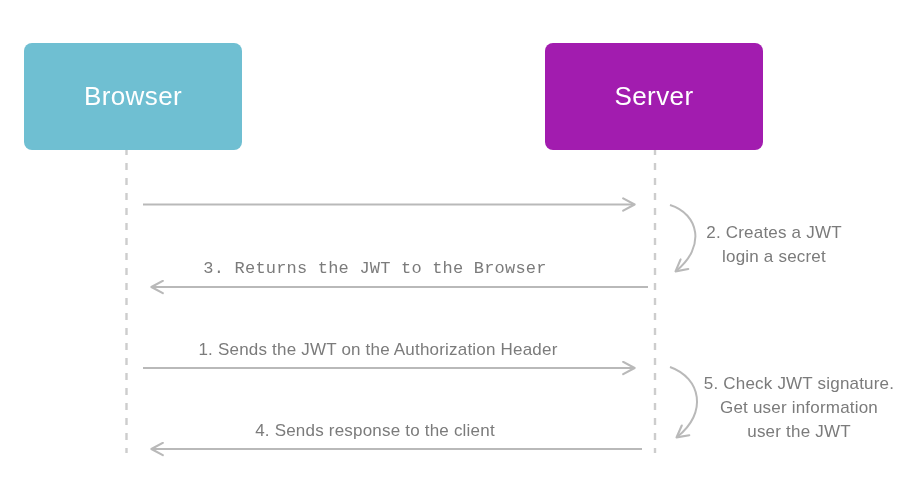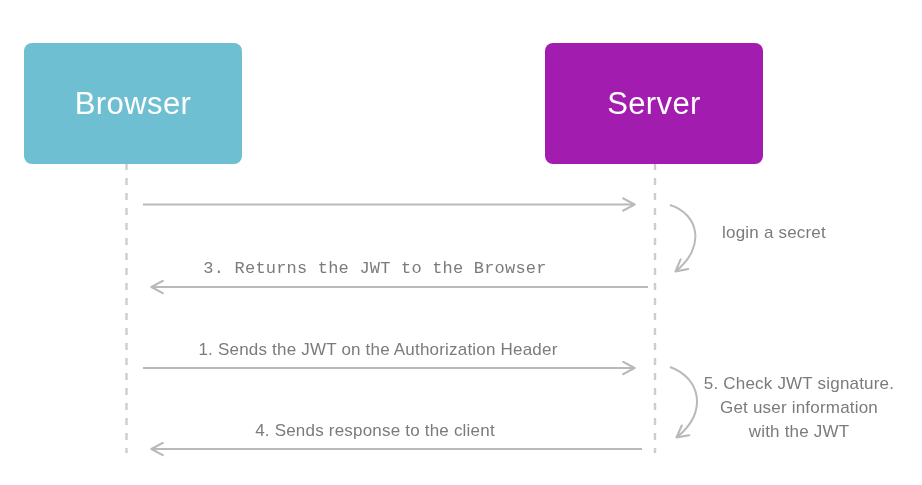--- a/index.html
+++ b/index.html
@@ -19,27 +19,27 @@
   }
   .arrow {
     stroke: #b9b9b9;
     stroke-width: 2;
     fill: none;
   }
   .actor {
     position: absolute;
     top: 43px;
     width: 218px;
-    height: 121px;
+    height: 107px;
     border-radius: 8px;
     display: flex;
     align-items: center;
     justify-content: center;
     color: #ffffff;
-    font-size: 31px;
+    font-size: 26px;
     letter-spacing: 0.4px;
   }
   #browserBox { left: 24px;  background: #6fbfd2; }
   #serverBox  { left: 545px; background: #a21caf; }
   .msg-label {
     position: absolute;
     transform: translateX(-50%);
     font-size: 17px;
     color: #7b7b7b;
     white-space: nowrap;
@@ -92,22 +92,23 @@
 
   <div class="actor" id="serverBox">
     <span>Server</span>
   </div>
 
   <div class="msg-label" id="ml3">3. Returns the JWT to the Browser</div>
   <div class="msg-label" id="ml4">1. Sends the JWT on the Authorization Header</div>
   <div class="msg-label" id="ml6">4. Sends response to the client</div>
 
   <div class="note" id="note2">
+    <div>2. Creates a JWT</div>
     <div>login a secret</div>
   </div>
 
   <div class="note" id="note5">
     <div>5. Check JWT signature.</div>
     <div>Get user information</div>
-    <div>with the JWT</div>
+    <div>user the JWT</div>
   </div>
 
 </div>
 
 </body></html>

